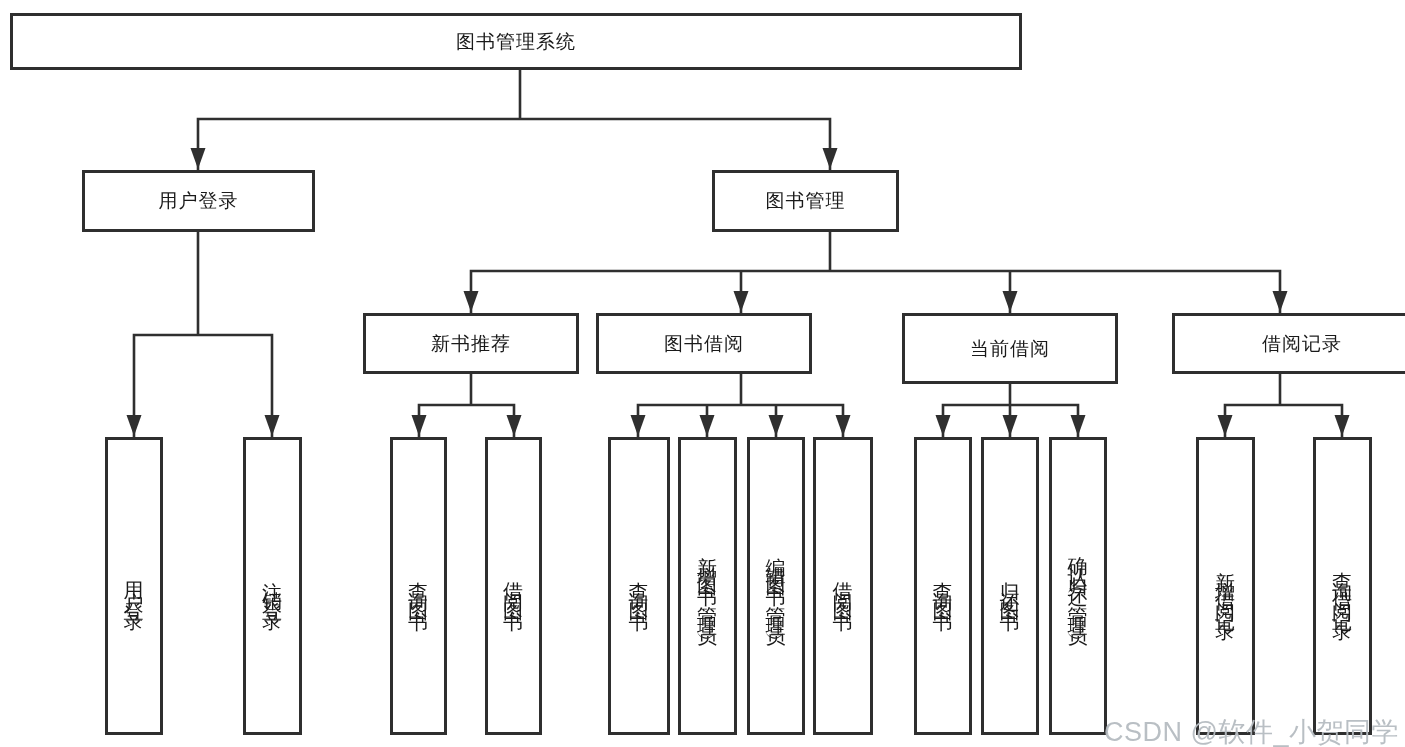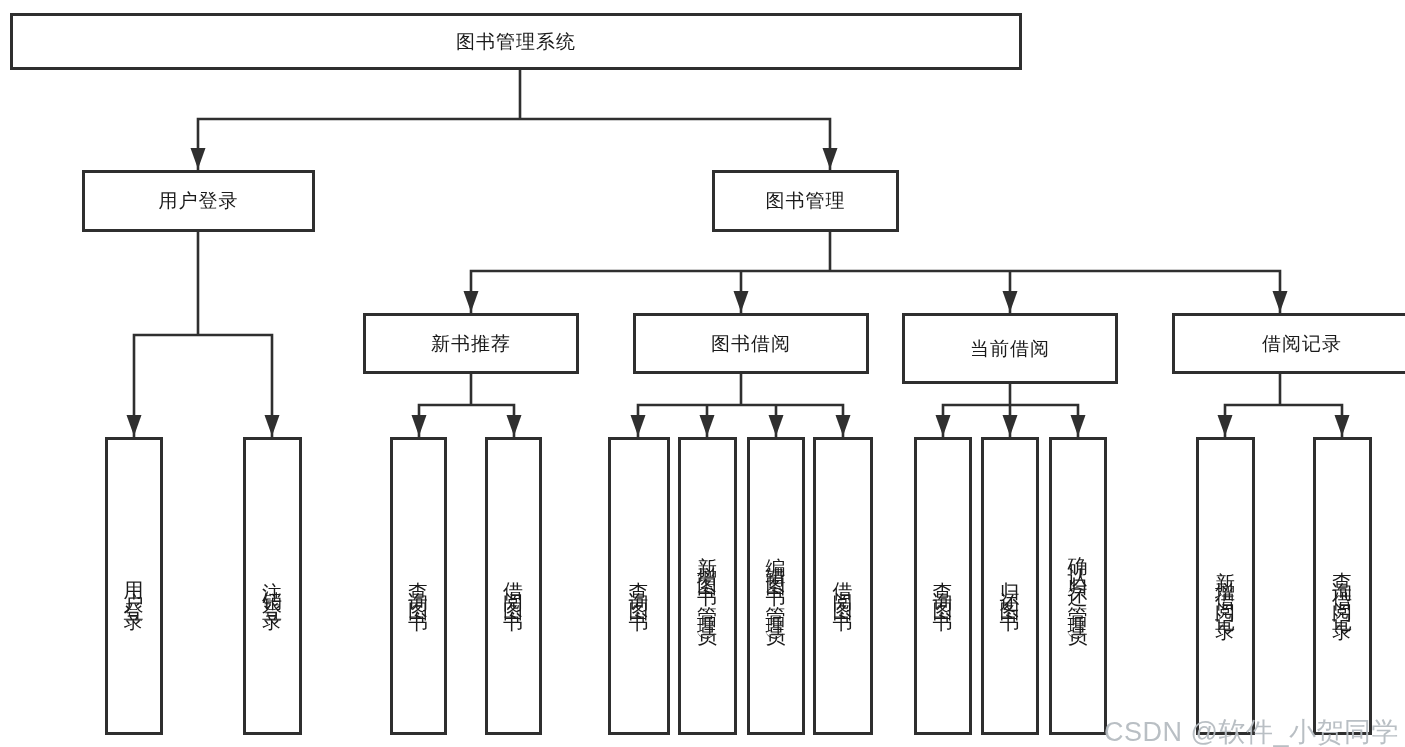--- a/index.html
+++ b/index.html
@@ -98,21 +98,21 @@
   <div class="node h" style="left:82px;top:170px;width:233px;height:62px">
     <span class="lbl">用户登录</span>
   </div>
   <div class="node h" style="left:712px;top:170px;width:187px;height:62px">
     <span class="lbl">图书管理</span>
   </div>
 
   <div class="node h" style="left:363px;top:313px;width:216px;height:61px">
     <span class="lbl">新书推荐</span>
   </div>
-  <div class="node h" style="left:633px;top:313px;width:236px;height:61px">
+  <div class="node h" style="left:596px;top:313px;width:216px;height:61px">
     <span class="lbl">图书借阅</span>
   </div>
   <div class="node h" style="left:902px;top:313px;width:216px;height:71px">
     <span class="lbl">当前借阅</span>
   </div>
   <div class="node h" style="left:1172px;top:313px;width:260px;height:61px">
     <span class="lbl">借阅记录</span>
   </div>
 
   <div class="node v" style="left:105px;top:437px;width:58px;height:298px">

